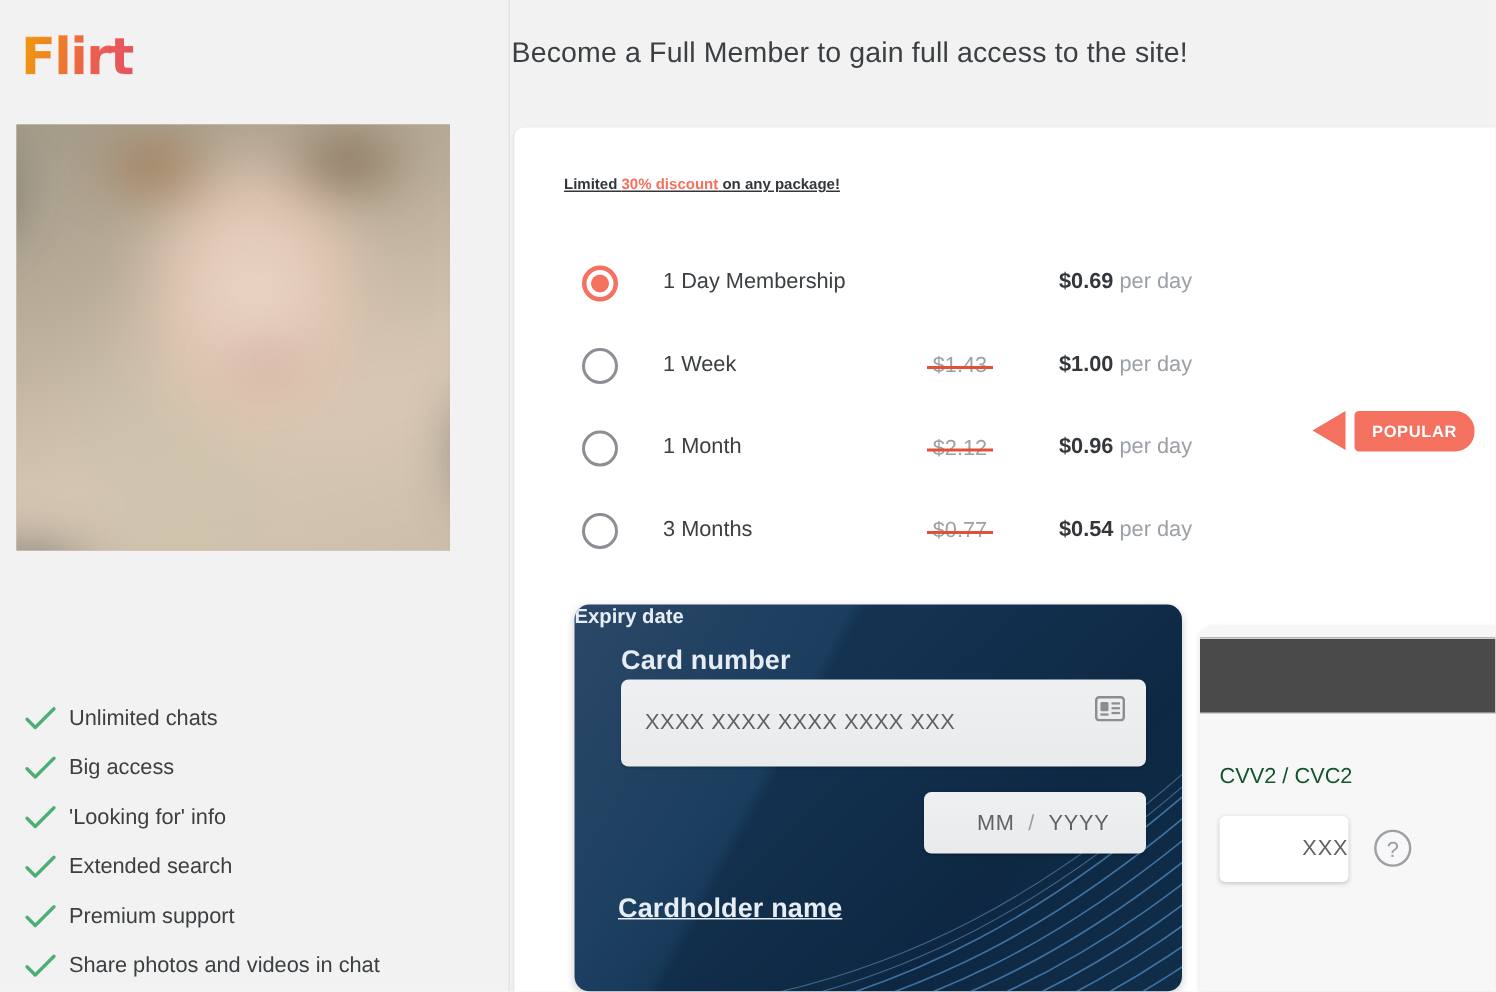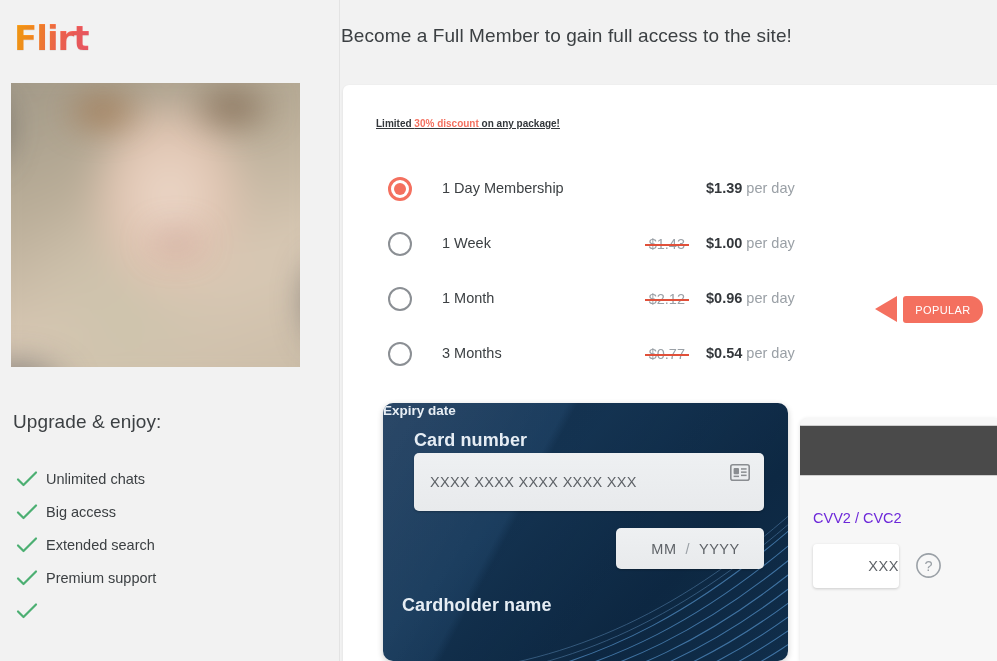--- a/index.html
+++ b/index.html
@@ -81,35 +81,35 @@
   .radio.selected::after {
     content: ""; position: absolute; left: 3px; top: 3px;
     width: 12px; height: 12px; border-radius: 50%; background: #f4705f;
   }
   .plan-label {
     position: absolute; left: 42px; top: 6px;
     font-size: 14.5px; color: #3c4043; white-space: nowrap; margin-left: 12px;
   }
   .plan-old {
     position: absolute; left: 207px; top: 7px; width: 90px;
-    font-size: 14.5px; color: #9aa0a6; text-align: right;
+    font-size: 14.5px; color: #9aa0a6; text-align: center;
   }
   .plan-old span { position: relative; }
   .plan-old span::after {
     content: ""; position: absolute; left: -4px; right: -4px; top: 52%;
     height: 1.5px; background: #e0503a;
   }
   .plan-price {
     position: absolute; left: 318px; top: 6px;
     font-size: 14.5px; color: #33373b; font-weight: bold; white-space: nowrap;
   }
   .plan-price .per { color: #9aa0a6; font-weight: normal; }
 
   #popular-badge {
-    position: absolute; left: 875px; top: 296px; width: 108px; height: 27px;
+    position: absolute; left: 875px; top: 274px; width: 108px; height: 27px; font-weight: bold;
   }
   #popular-badge .pb-text {
     position: absolute; left: 28px; top: 0; right: 0; height: 27px;
     display: flex; align-items: center; justify-content: center;
     background: #f4705f; border-radius: 3px 13px 13px 3px;
     color: #ffffff; font-size: 11px; letter-spacing: .4px;
   }
   #popular-badge .pb-arrow {
     position: absolute; left: 0; top: 0;
     width: 0; height: 0;
@@ -131,21 +131,21 @@
   }
   #card-front .waves {
     position: absolute; right: -50px; bottom: -30px; width: 330px; height: 230px;
     opacity: .85;
   }
   .cf-label {
     position: absolute; color: #e6edf4; font-size: 18px; font-weight: bold; letter-spacing: .1px;
   }
   #label-card-number { left: 31px; top: 27px; }
   #label-expiry { left: 139px; top: 135px; color: #e6edf4; font-size: 13.5px; font-weight: bold; }
-  #label-cardholder { left: 19px; top: 192px; }
+  #label-cardholder { left: 29px; top: 192px; text-decoration: underline; }
   .cf-input {
     position: absolute;
     background: linear-gradient(180deg, #eef0f2 0%, #e8eaec 100%);
     border-radius: 5px;
     box-shadow: 0 1px 2px rgba(0,0,0,.25);
     display: flex; align-items: center;
   }
   #input-card-number { left: 31px; top: 50px; width: 350px; height: 58px; }
   #input-card-number .ph {
     padding-left: 16px; font-size: 14.5px; color: #5f6368; letter-spacing: .3px;
@@ -163,21 +163,21 @@
     background: #f7f7f7; border-radius: 8px 0 0 0;
     box-shadow: 0 1px 4px rgba(0,0,0,.12);
     overflow: hidden;
   }
   #mag-stripe {
     position: absolute; left: -7px; top: 7px; width: 220px; height: 51px;
     background: #4a4a4a; border-top: 1px solid #cfcfcf; border-bottom: 1px solid #cfcfcf;
   }
   #label-cvv {
     position: absolute; left: 13px; top: 92px;
-    font-size: 14.5px; color: #6d28d9; white-space: nowrap;
+    font-size: 14.5px; color: #14532d; white-space: nowrap;
   }
   #input-cvv {
     position: absolute; left: 13px; top: 126px; width: 86px; height: 44px;
     background: #ffffff; border-radius: 4px;
     box-shadow: 0 1px 3px rgba(0,0,0,.18);
     display: flex; align-items: center; justify-content: flex-end;
   }
   #input-cvv .ph { font-size: 14.5px; color: #5f6368; letter-spacing: .6px; }
   #cvv-help { position: absolute; left: 115px; top: 134px; width: 27px; height: 27px; }
 </style>
@@ -187,21 +187,20 @@
 <div id="page">
 
   <div id="sidebar">
     <div id="logo">Flirt</div>
 
     <div id="avatar">
       <div class="blurlayer bl1"></div>
       <div class="blurlayer bl2"></div>
     </div>
 
-    <div id="upgrade-title">Upgrade &amp; enjoy:</div>
 
     <div id="benefits">
       <div class="benefit">
         <span class="check">
           <svg viewBox="0 0 22 18" width="22" height="18">
               <path d="M2 9.5 L7.5 15 L20 2.5" fill="none" stroke="#4caf72" stroke-width="2.2" stroke-linecap="round" stroke-linejoin="round"></path>
             </svg>
         </span>
         <span class="benefit-label">Unlimited chats</span>
       </div>
@@ -212,53 +211,62 @@
             </svg>
         </span>
         <span class="benefit-label">Big access</span>
       </div>
       <div class="benefit">
         <span class="check">
           <svg viewBox="0 0 22 18" width="22" height="18">
               <path d="M2 9.5 L7.5 15 L20 2.5" fill="none" stroke="#4caf72" stroke-width="2.2" stroke-linecap="round" stroke-linejoin="round"></path>
             </svg>
         </span>
+        <span class="benefit-label">'Looking for' info</span>
+      </div>
+      <div class="benefit">
+        <span class="check">
+          <svg viewBox="0 0 22 18" width="22" height="18">
+              <path d="M2 9.5 L7.5 15 L20 2.5" fill="none" stroke="#4caf72" stroke-width="2.2" stroke-linecap="round" stroke-linejoin="round"></path>
+            </svg>
+        </span>
         <span class="benefit-label">Extended search</span>
       </div>
       <div class="benefit">
         <span class="check">
           <svg viewBox="0 0 22 18" width="22" height="18">
               <path d="M2 9.5 L7.5 15 L20 2.5" fill="none" stroke="#4caf72" stroke-width="2.2" stroke-linecap="round" stroke-linejoin="round"></path>
             </svg>
         </span>
         <span class="benefit-label">Premium support</span>
       </div>
       <div class="benefit">
         <span class="check">
           <svg viewBox="0 0 22 18" width="22" height="18">
               <path d="M2 9.5 L7.5 15 L20 2.5" fill="none" stroke="#4caf72" stroke-width="2.2" stroke-linecap="round" stroke-linejoin="round"></path>
             </svg>
         </span>
+        <span class="benefit-label">Share photos and videos in chat</span>
       </div>
     </div>
   </div>
 
   <div id="header-title">Become a Full Member to gain full access to the site!</div>
 
   <div id="main-panel">
 
     <div id="discount-line">
       <span>Limited </span><span class="accent">30% discount</span><span> on any package!</span>
     </div>
 
     <div class="plan-row" style="top:89px;">
       <span class="radio selected"></span>
       <span class="plan-label">1 Day Membership</span>
       <span class="plan-old"></span>
-      <span class="plan-price"><span>$1.39</span> <span class="per">per day</span></span>
+      <span class="plan-price"><span>$0.69</span> <span class="per">per day</span></span>
     </div>
 
     <div class="plan-row" style="top:144px;">
       <span class="radio"></span>
       <span class="plan-label">1 Week</span>
       <span class="plan-old"><span>$1.43</span></span>
       <span class="plan-price"><span>$1.00</span> <span class="per">per day</span></span>
     </div>
 
     <div class="plan-row" style="top:199px;">

